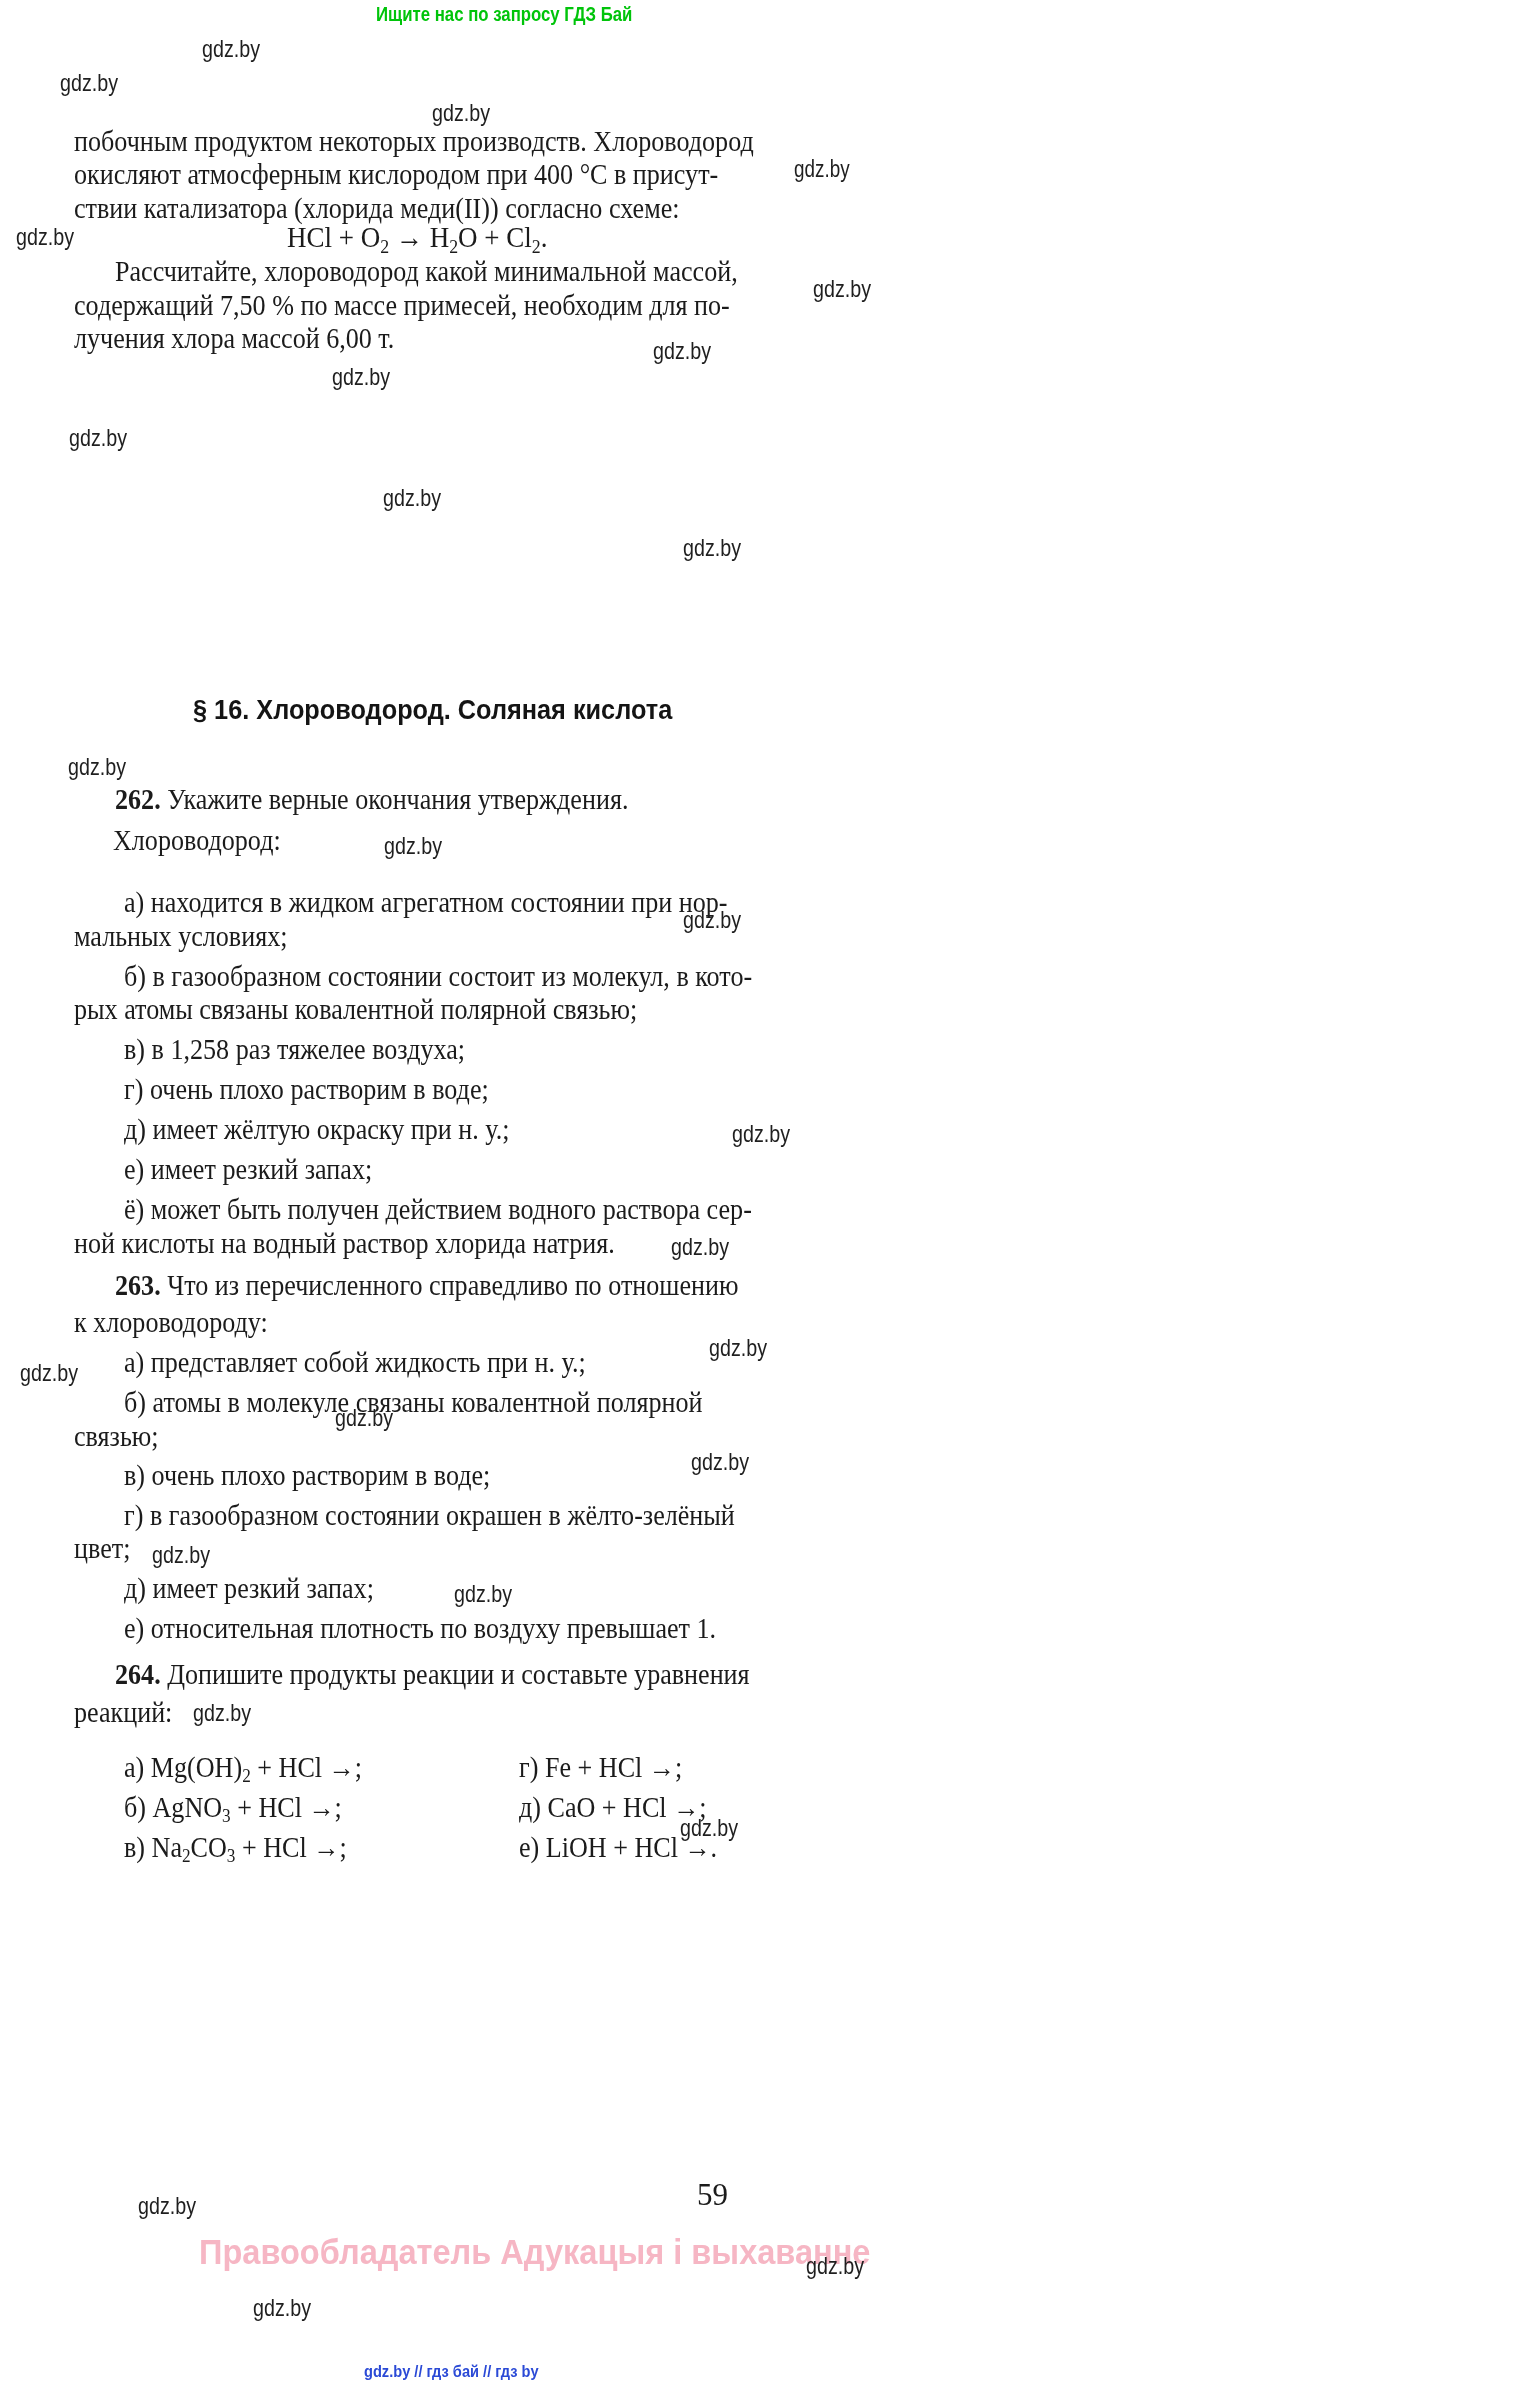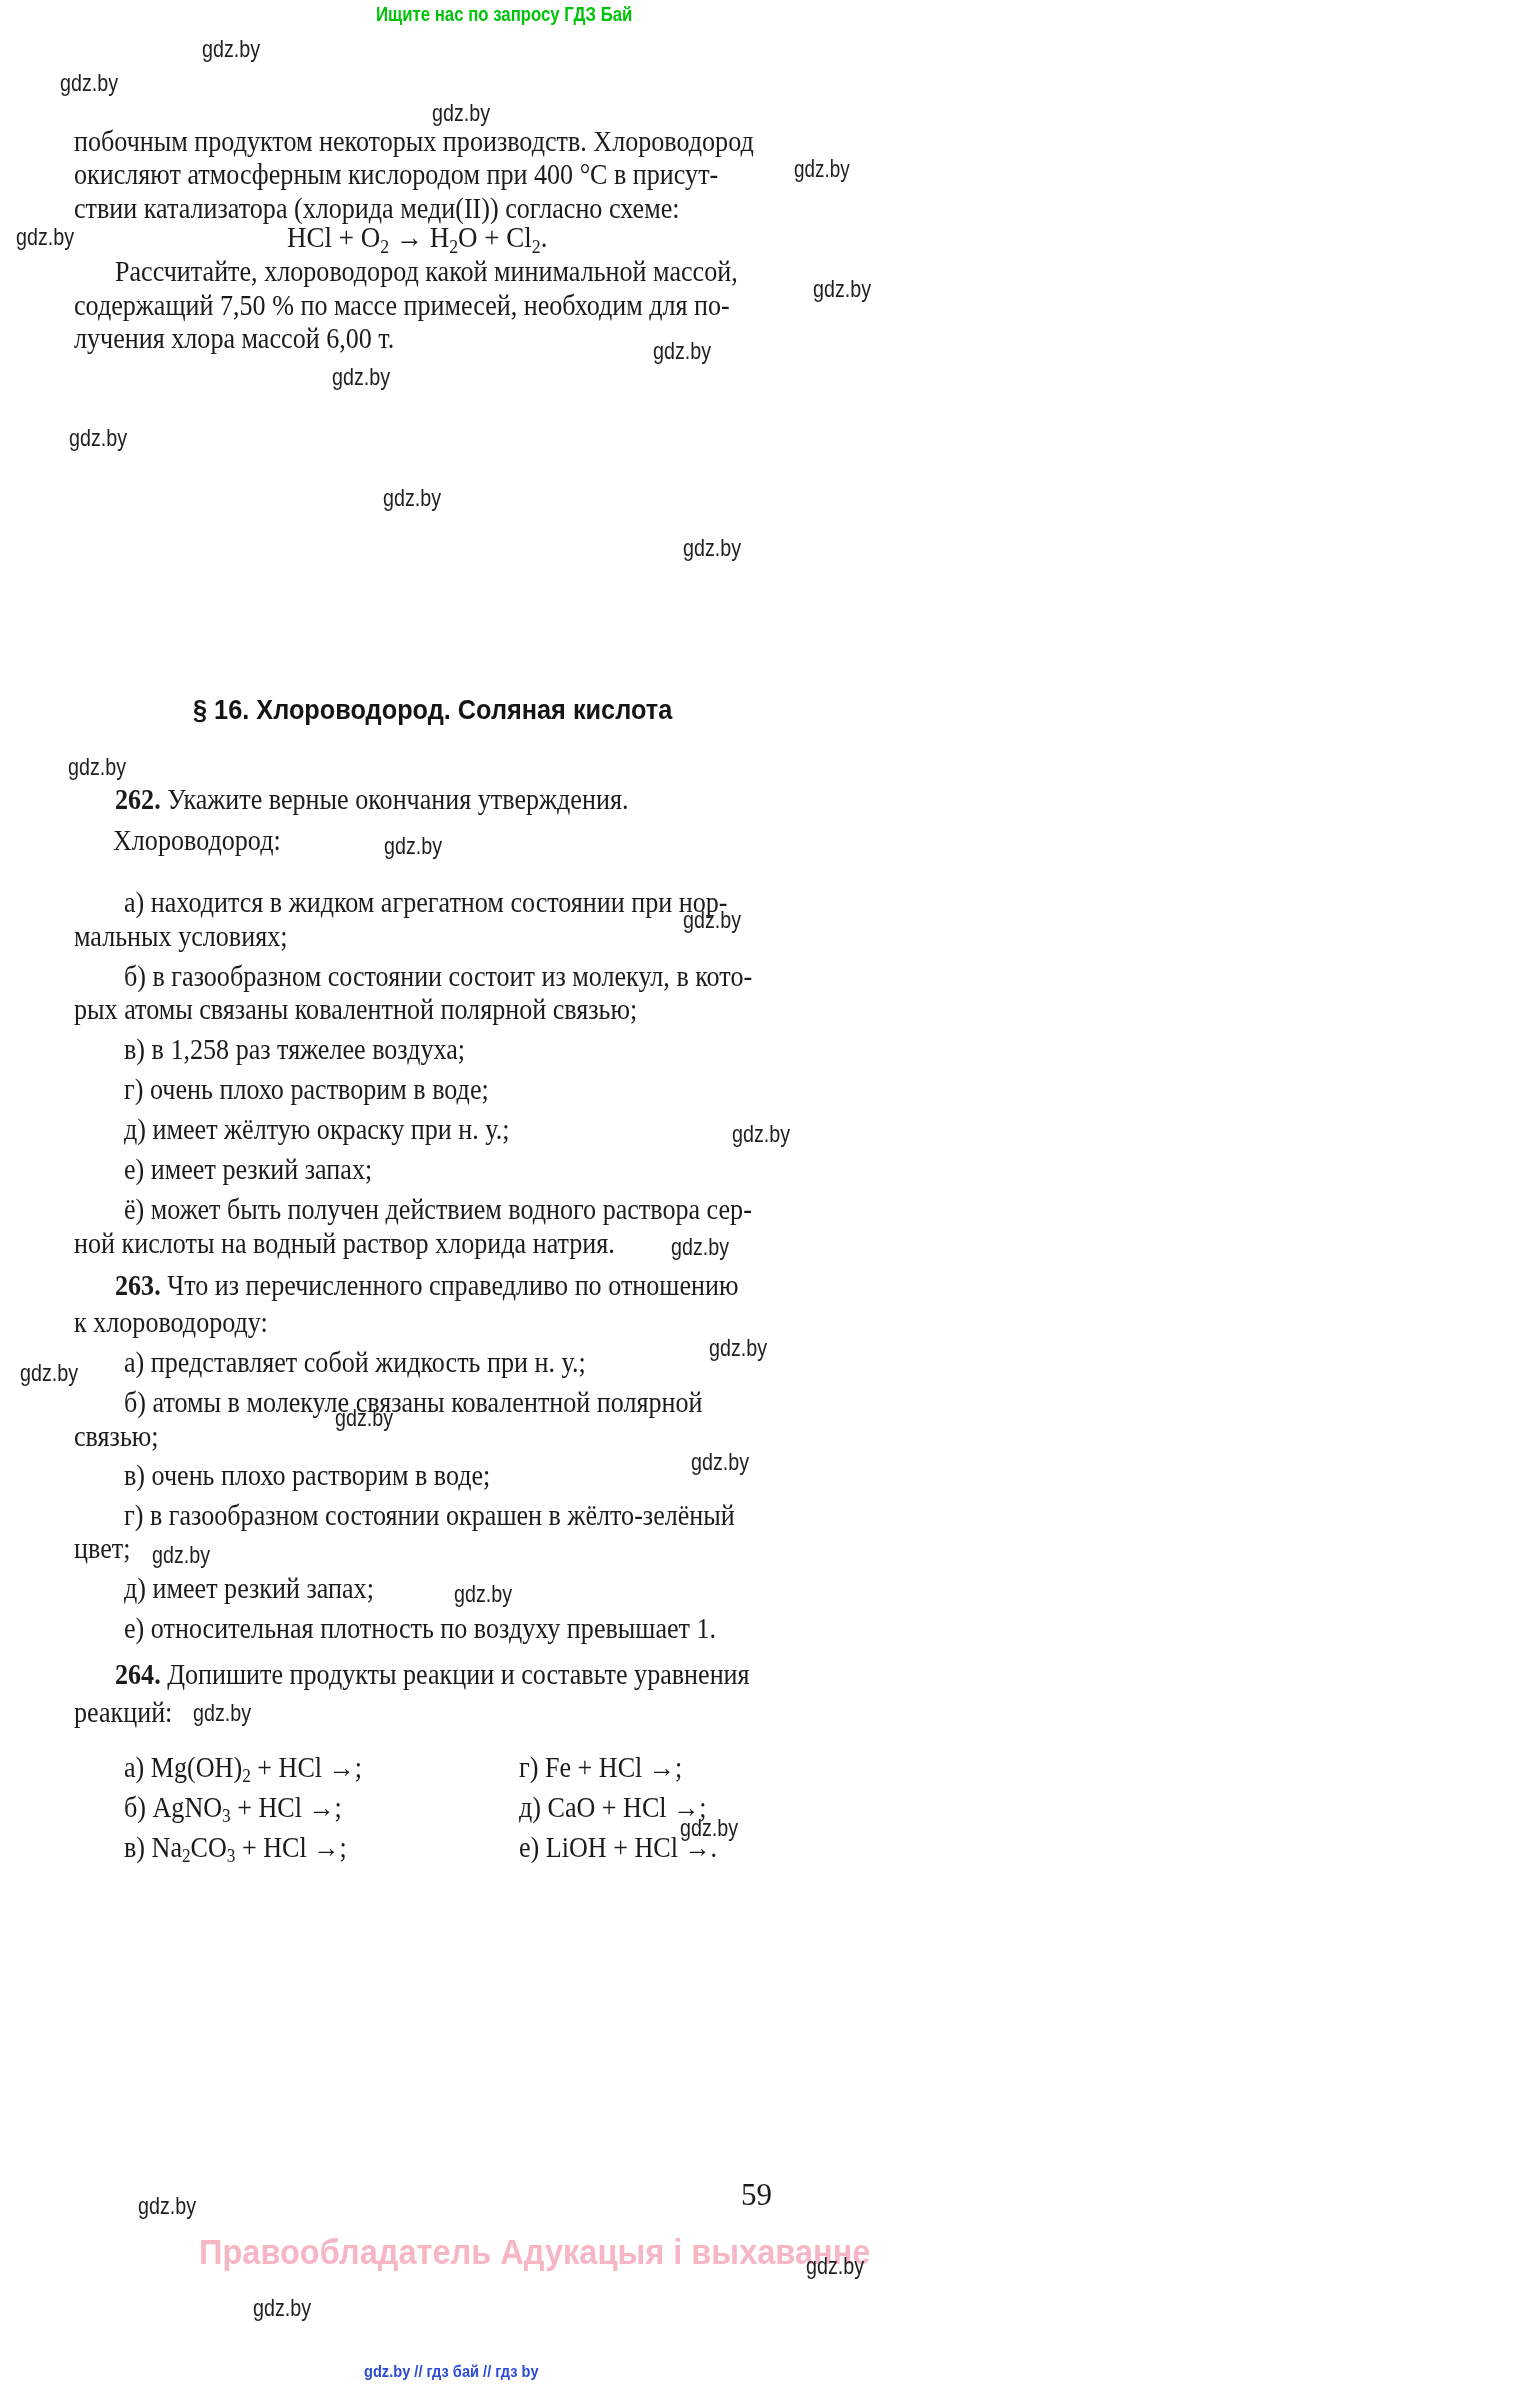--- a/index.html
+++ b/index.html
@@ -265,21 +265,21 @@
     <span>CaO  +  HCl  →;</span>
   </div>
   <div class="txt" style="left:519px; top:1833px;">
     <span>е)</span>
     <span>LiOH  +  HCl  →.</span>
   </div>
   <div class="wm" style="left:680px; top:1814px; font-size:24px;">gdz.by</div>
 
   <div class="wm" style="left:138px; top:2192px; font-size:24px;">gdz.by</div>
 
-  <div class="pageno" style="left:741px; top:2177px;">59</div>
+  <div class="pageno" style="left:697px; top:2177px;">59</div>
 
   <div class="wm-pink" style="left:199px; top:2232px;">Правообладатель Адукацыя i выхаванне</div>
 
   <div class="wm" style="left:806px; top:2252px; font-size:24px;">gdz.by</div>
   <div class="wm" style="left:253px; top:2294px; font-size:24px;">gdz.by</div>
 
   <div class="wm-blue" style="left:364px; top:2362px;">gdz.by  //  гдз бай  //  гдз by</div>
 
 </div>
 

